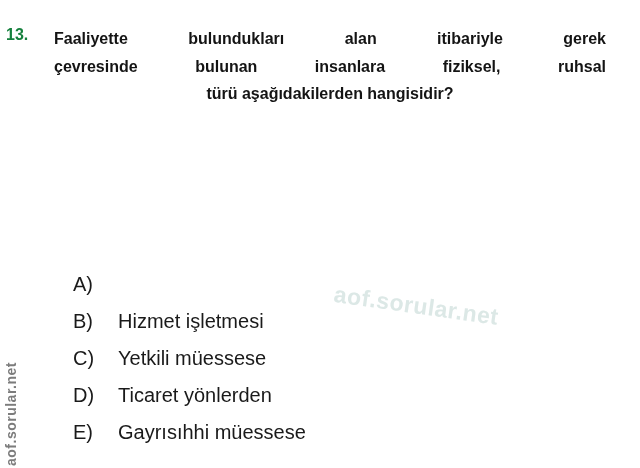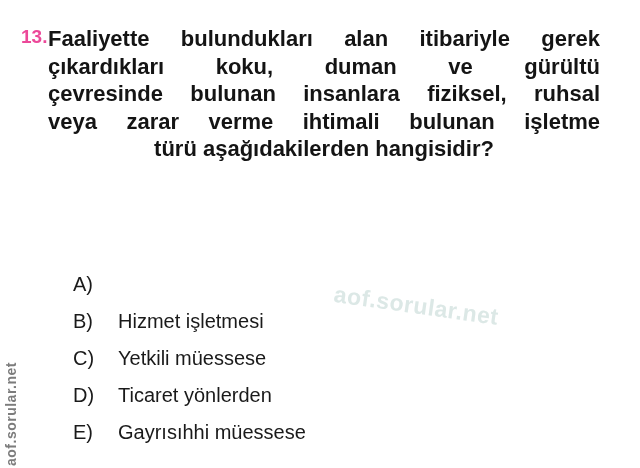--- a/index.html
+++ b/index.html
@@ -34,30 +34,30 @@
     transform-origin: 0 0;
     font-size: 14px; font-weight: 700;
     letter-spacing: 0.5px;
     color: #7c7c7c;
     white-space: nowrap;
     z-index: 0;
   }
   
   .qnum {
     position: absolute;
-    left: 21px; top: 26px;
-    font-size: 19px; font-weight: 700;
-    color: #ec4899;
+    left: 6px; top: 26px;
+    font-size: 16px; font-weight: 700;
+    color: #15803d;
     z-index: 1;
   }
   .qtext {
     position: absolute;
-    left: 48px; top: 25px;
+    left: 54px; top: 25px;
     width: 552px;
-    font-size: 22px; font-weight: 700;
+    font-size: 16px; font-weight: 700;
     color: #141414;
     line-height: 27.5px;
     z-index: 1;
   }
   .qline.just { text-align: justify; text-align-last: justify; }
   .qline.last { text-align: center; }
   
   .options {
     position: absolute;
     left: 73px; top: 273px;
@@ -80,23 +80,21 @@
 
 <div class="page">
 
   <div class="wm-diag">aof.sorular.net</div>
   <div class="wm-side">aof.sorular.net</div>
 
   <div class="qnum">13.</div>
 
   <div class="qtext">
     <div class="qline just">Faaliyette bulundukları alan itibariyle gerek</div>
-    <div class="qline just">çıkardıkları koku, duman ve gürültü</div>
     <div class="qline just">çevresinde bulunan insanlara fiziksel, ruhsal</div>
-    <div class="qline just">veya zarar verme ihtimali bulunan işletme</div>
     <div class="qline last">türü aşağıdakilerden hangisidir?</div>
   </div>
 
   <div class="options">
     <div class="opt">
       <span class="opt-label">A)</span>
     </div>
     <div class="opt">
       <span class="opt-label">B)</span>
       <span class="opt-text">Hizmet işletmesi</span>

